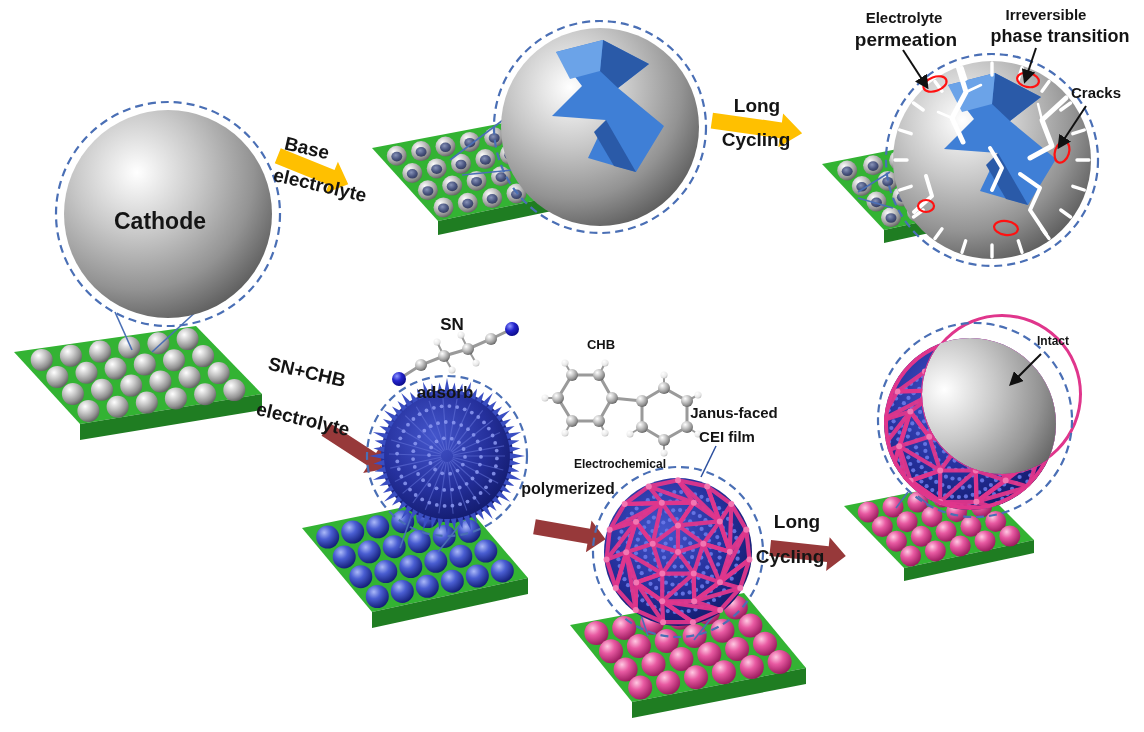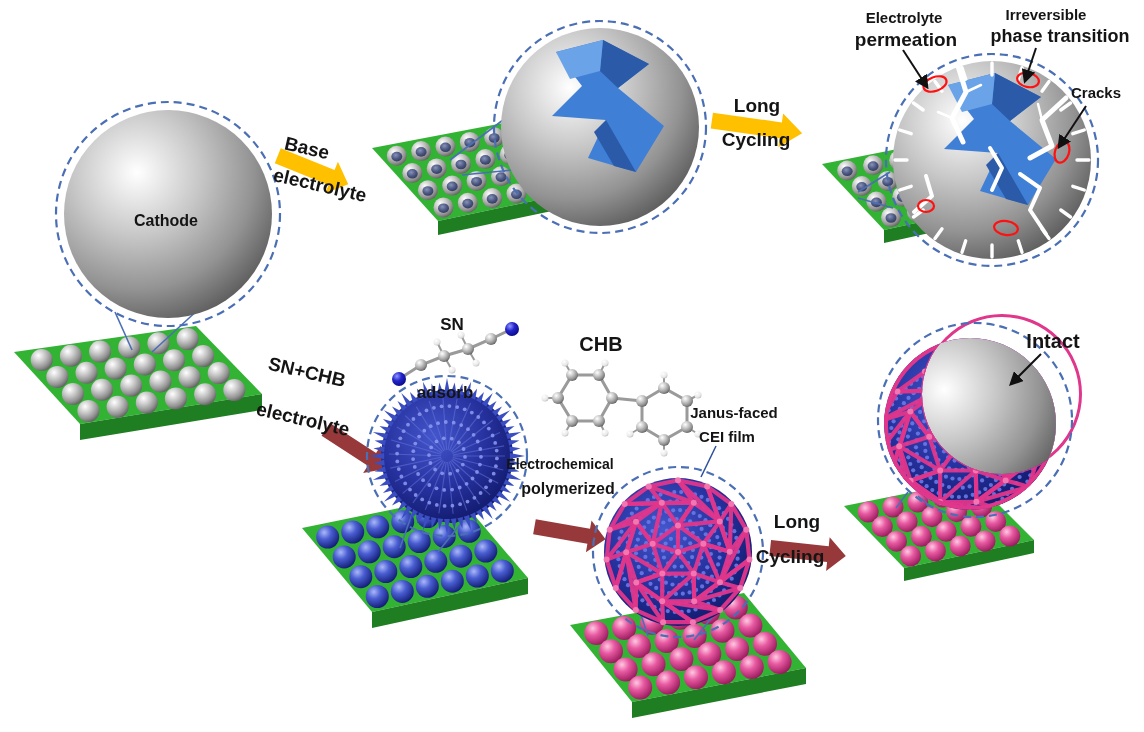--- a/index.html
+++ b/index.html
@@ -1409,35 +1409,35 @@
           <circle cx="897.4" cy="391.5" r="3" fill="#f276b2"></circle>
           <circle cx="924.9" cy="371.6" r="3" fill="#f276b2"></circle>
           <circle cx="970" cy="424" r="84" stroke="#e0368c" stroke-width="4" fill="none"></circle>
           <circle cx="1002" cy="394" r="79" stroke="#e0368c" stroke-width="4" fill="none"></circle>
         </g>
     <circle cx="975" cy="420" r="97" fill="none" stroke-dasharray="8 5" stroke-width="2.2" stroke="#4a6fb5"></circle>
   </g>
   <line x1="1041" y1="354" x2="1011" y2="384" stroke="#111" stroke-width="2" marker-end="url(#mArrow)"></line>
 </svg>
 
-<div class="lbl" style="left:166px;top:221px;font-size:16px">Cathode</div>
+<div class="lbl" style="left:160px;top:221px;font-size:23px">Cathode</div>
 <div class="lbl rot" style="left:307px;top:148px;font-size:19px">Base</div>
 <div class="lbl rot" style="left:320px;top:185px;font-size:19px">electrolyte</div>
 <div class="lbl" style="left:757px;top:105px;font-size:19px">Long</div>
 <div class="lbl" style="left:756px;top:139px;font-size:19px">Cycling</div>
 <div class="lbl" style="left:904px;top:17px;font-size:15px">Electrolyte</div>
 <div class="lbl" style="left:906px;top:39px;font-size:19px">permeation</div>
 <div class="lbl" style="left:1046px;top:14px;font-size:15px">Irreversible</div>
 <div class="lbl" style="left:1060px;top:36px;font-size:18px">phase transition</div>
 <div class="lbl" style="left:1096px;top:92px;font-size:15px">Cracks</div>
 <div class="lbl rot" style="left:307px;top:372px;font-size:19px">SN+CHB</div>
 <div class="lbl rot" style="left:303px;top:419px;font-size:19px">electrolyte</div>
 <div class="lbl" style="left:452px;top:324px;font-size:17px">SN</div>
 <div class="lbl" style="left:445px;top:392px;font-size:17px">adsorb</div>
-<div class="lbl" style="left:601px;top:344px;font-size:20px">CHB</div>
-<div class="lbl" style="left:560px;top:464px;font-size:14px">Electrochemical</div>
+<div class="lbl" style="left:601px;top:344px;font-size:13px">CHB</div>
+<div class="lbl" style="left:620px;top:464px;font-size:12px">Electrochemical</div>
 <div class="lbl" style="left:568px;top:489px;font-size:16px">polymerized</div>
 <div class="lbl" style="left:734px;top:412px;font-size:15px">Janus-faced</div>
 <div class="lbl" style="left:727px;top:436px;font-size:15px">CEI film</div>
 <div class="lbl" style="left:797px;top:521px;font-size:19px">Long</div>
 <div class="lbl" style="left:790px;top:556px;font-size:19px">Cycling</div>
-<div class="lbl" style="left:1053px;top:341px;font-size:20px">Intact</div>
+<div class="lbl" style="left:1053px;top:341px;font-size:12px">Intact</div>
 </div>
 
 </body></html>

